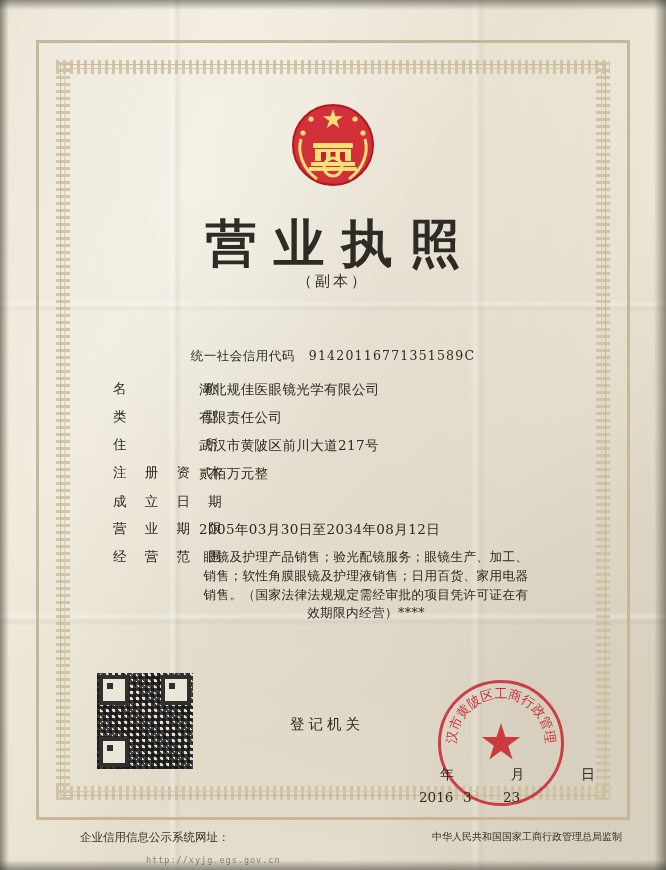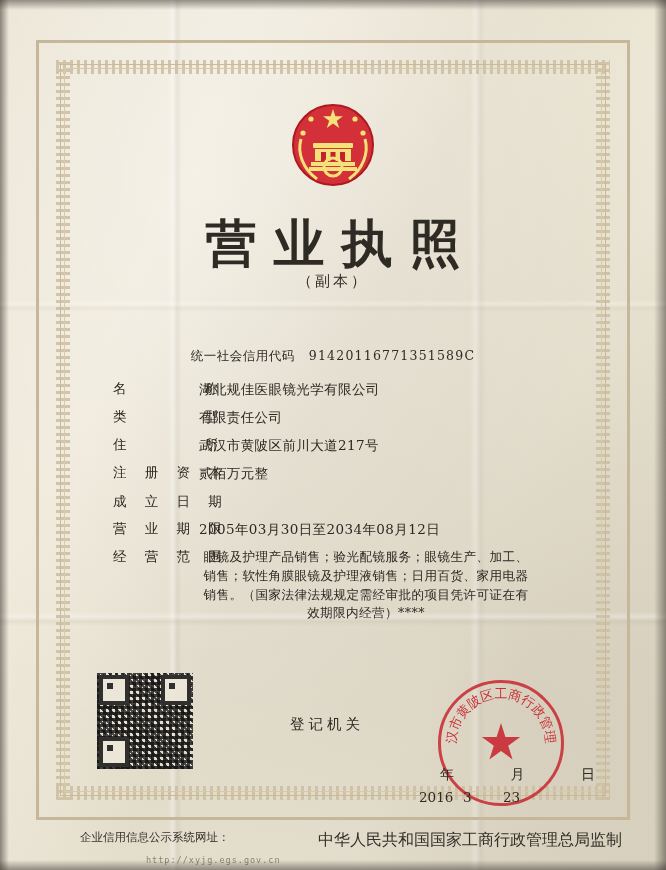--- a/index.html
+++ b/index.html
@@ -241,21 +241,21 @@
     left: 146px; top: 855px;
     font-family: "DejaVu Sans Mono", monospace;
     font-size: 8.5px;
     color: #8a8576;
     letter-spacing: 1px;
   }
   .footer-right {
     position: absolute;
     right: 44px; top: 830px;
     font-family: "DejaVu Serif", "Liberation Serif", serif;
-    font-size: 16px;
+    font-size: 10px;
     color: #33302a;
   }
 
   
   .edge {
     position: absolute;
     pointer-events: none;
     background: rgba(60,56,48,0.22);
   }
   .edge.left { left: 0; top: 0; width: 9px; height: 870px; background: linear-gradient(90deg, rgba(55,52,45,0.55), rgba(55,52,45,0)); }

